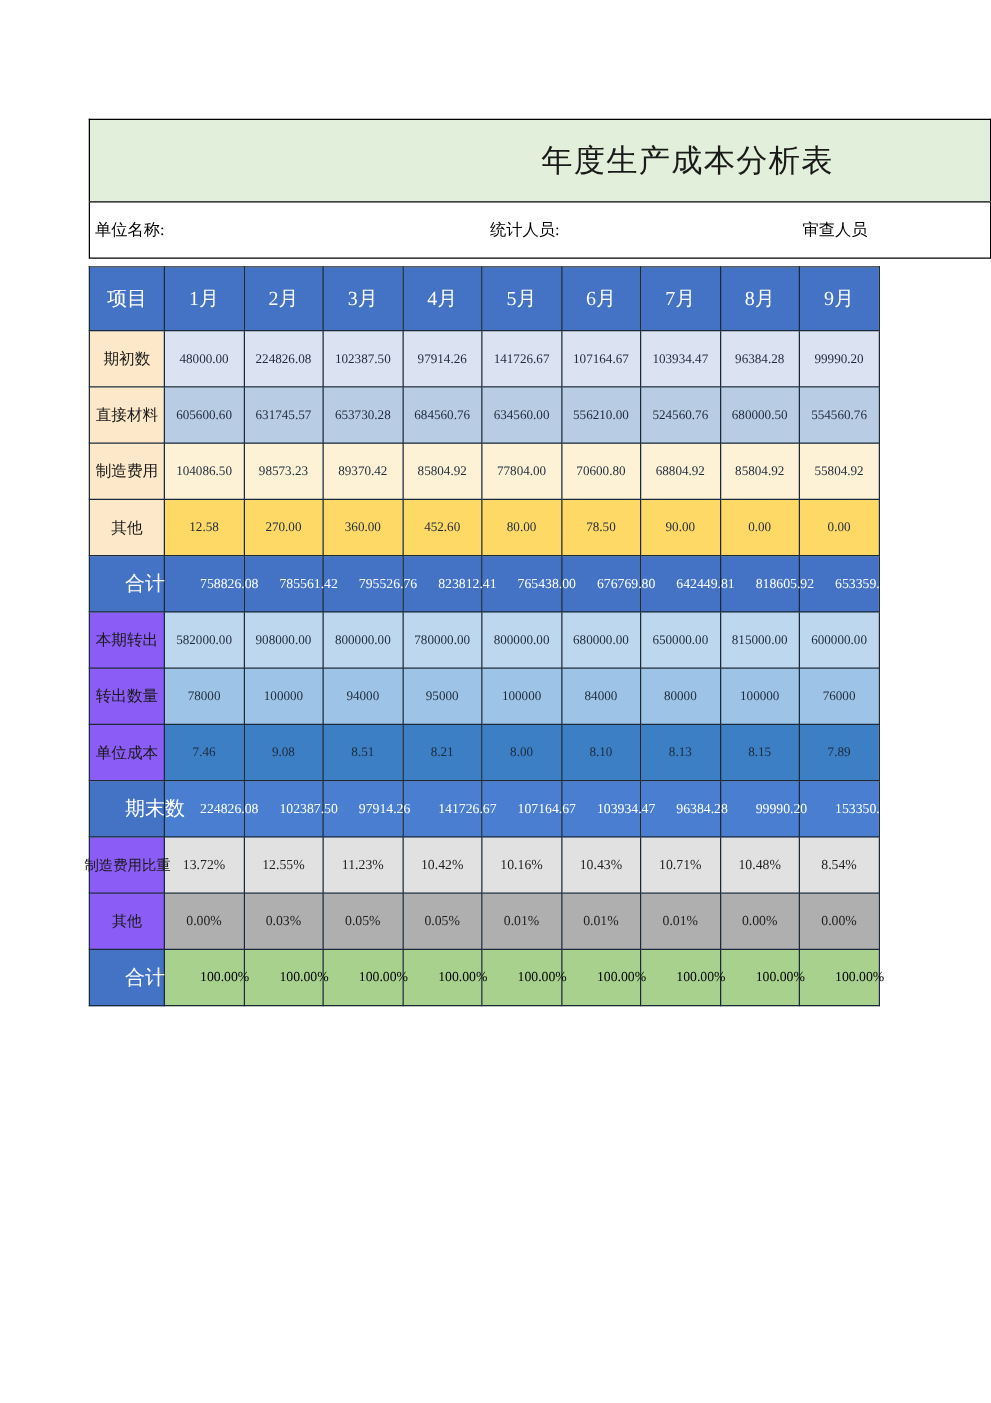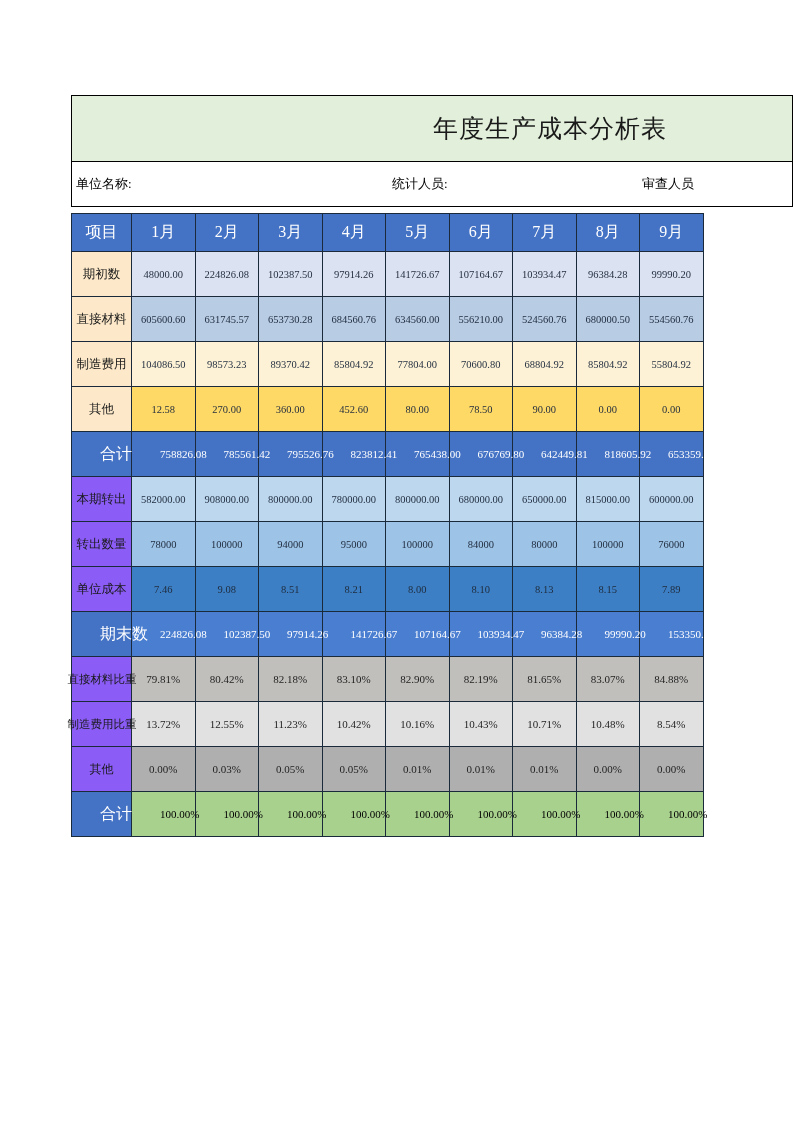--- a/index.html
+++ b/index.html
@@ -89,21 +89,21 @@
     padding: 0 1px;
     overflow: visible;
     white-space: nowrap;
   }
 
   
   tr.head td {
     background: #4472c4;
     color: #ffffff;
     font-size: 16px;
-    height: 38px;
+    height: 51px;
   }
 
   
   tr.body td { height: 45px; font-size: 10.5px; color: #1f2b3d; }
   tr.body td.lab {
     font-size: 12.5px;
     color: #1a1a1a;
   }
 
   
@@ -301,34 +301,20 @@
         <td class="f-royal">102387.50</td>
         <td class="f-royal">97914.26</td>
         <td class="f-royal">141726.67</td>
         <td class="f-royal">107164.67</td>
         <td class="f-royal">103934.47</td>
         <td class="f-royal">96384.28</td>
         <td class="f-royal">99990.20</td>
         <td class="f-royal">153350.01</td>
       </tr>
 
-      <tr class="pct">
-        <td class="lab lab-gold">
-          <span class="overflow-label">直接材料比重</span>
-        </td>
-        <td class="f-gray-l">79.81%</td>
-        <td class="f-gray-l">80.42%</td>
-        <td class="f-gray-l">82.18%</td>
-        <td class="f-gray-l">83.10%</td>
-        <td class="f-gray-l">82.90%</td>
-        <td class="f-gray-l">82.19%</td>
-        <td class="f-gray-l">81.65%</td>
-        <td class="f-gray-l">83.07%</td>
-        <td class="f-gray-l">84.88%</td>
-      </tr>
 
 
       <tr class="pct">
         <td class="lab lab-gold">
           <span class="overflow-label">制造费用比重</span>
         </td>
         <td class="f-gray-xl">13.72%</td>
         <td class="f-gray-xl">12.55%</td>
         <td class="f-gray-xl">11.23%</td>
         <td class="f-gray-xl">10.42%</td>

